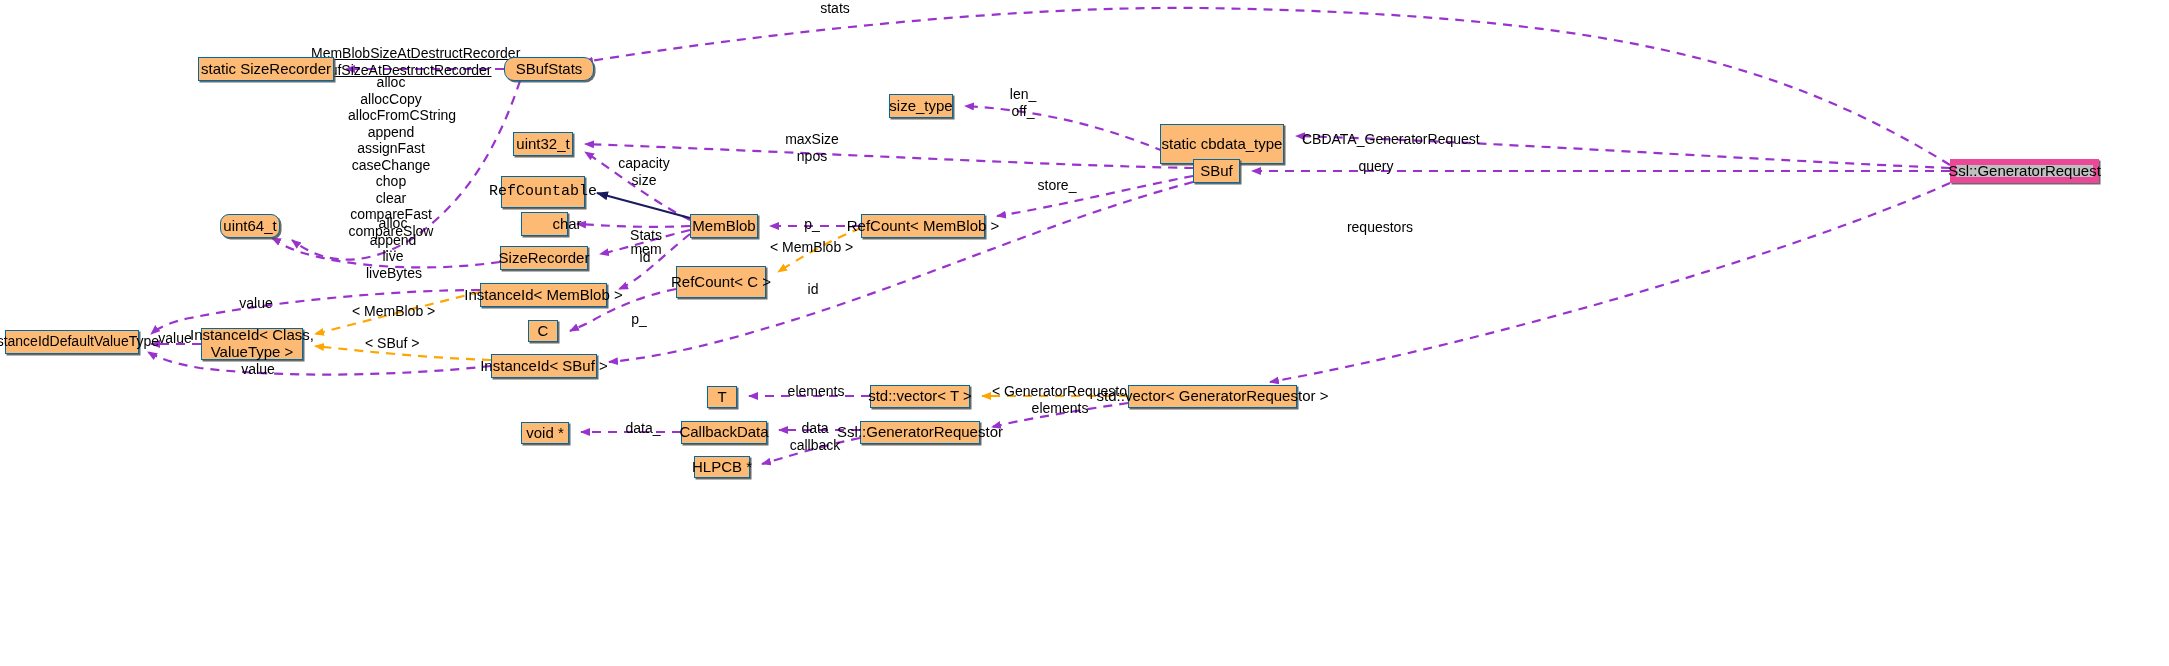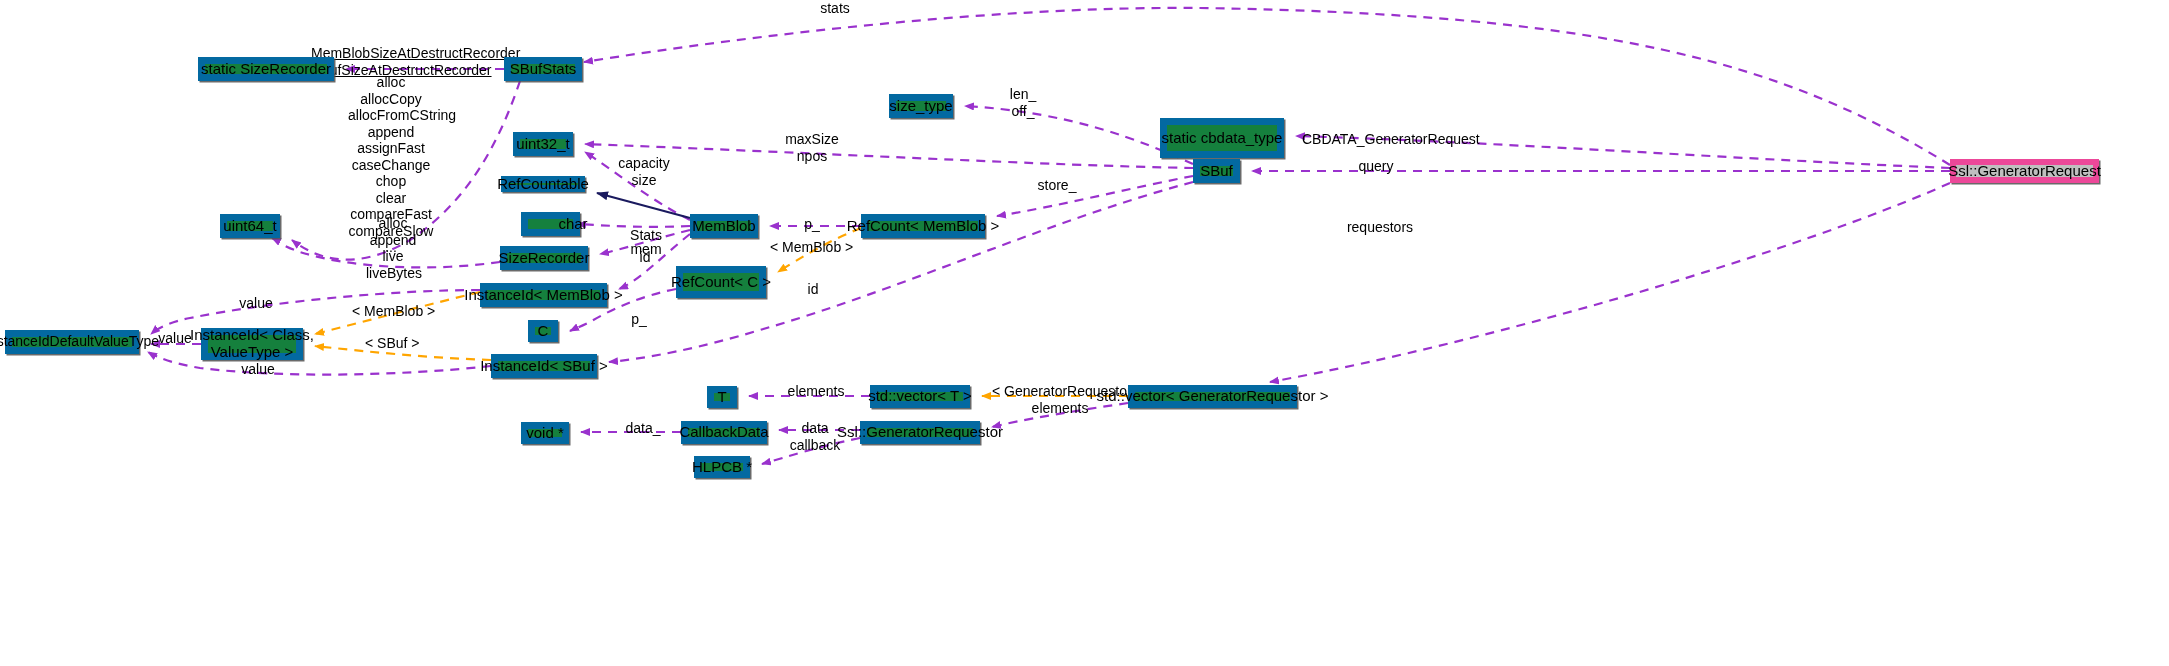--- a/index.html
+++ b/index.html
@@ -19,22 +19,22 @@
     position: absolute;
     left: 0;
     top: 0;
     width: 2169px;
     height: 666px;
     pointer-events: none;
   }
   .node {
     position: absolute;
     box-sizing: border-box;
-    border: 7px solid #0369a1;
-    background: #15803d;
+    border: 1px solid #0369a1;
+    background: #fdba74;
     color: #000000;
     font-size: 15px;
     line-height: 1.12;
     display: flex;
     align-items: center;
     justify-content: center;
     text-align: center;
     white-space: pre;
     box-shadow: 1.5px 1.5px 0 0 rgba(80,80,80,0.85);
     z-index: 3;
@@ -135,28 +135,28 @@
       <path d="M 1128,396 L 982,396" marker-end="url(#arrO)"></path>
     </g>
 
     <g stroke="#1a1a5e" stroke-width="2.2" fill="none">
 
       <path d="M 690,218 L 597,193" marker-end="url(#arrN)"></path>
     </g>
   </svg>
 
   <div class="node" style="left:198px;top:57px;width:136px;height:24px;">static SizeRecorder</div>
-  <div class="node" style="left:504px;top:57px;width:78px;height:24px;">SBufStats</div>
+  <div class="node" style="left:504px;top:57px;width:90px;height:24px;border-radius:10px;">SBufStats</div>
   <div class="node" style="left:889px;top:94px;width:64px;height:24px;">size_type</div>
-  <div class="node" style="left:1160px;top:118px;width:124px;height:40px;">static cbdata_type</div>
+  <div class="node" style="left:1160px;top:124px;width:124px;height:40px;">static cbdata_type</div>
   <div class="node highlight" style="left:1950px;top:159px;width:149px;height:24px;">Ssl::GeneratorRequest</div>
   <div class="node" style="left:513px;top:132px;width:60px;height:24px;">uint32_t</div>
   <div class="node" style="left:1193px;top:159px;width:47px;height:24px;">SBuf</div>
-  <div class="node" style="left:501px;top:176px;width:84px;height:16px;">RefCountable</div>
-  <div class="node" style="left:220px;top:214px;width:60px;height:24px;">uint64_t</div>
+  <div class="node" style="left:501px;top:176px;width:84px;height:32px;font-family:Liberation Mono, monospace;">RefCountable</div>
+  <div class="node" style="left:220px;top:214px;width:60px;height:24px;border-radius:9px;">uint64_t</div>
   <div class="node" style="left:521px;top:212px;width:44px;height:24px;padding-left:45px;">char</div>
   <div class="node" style="left:690px;top:214px;width:68px;height:24px;">MemBlob</div>
   <div class="node" style="left:861px;top:214px;width:124px;height:24px;">RefCount&lt; MemBlob &gt;</div>
   <div class="node" style="left:500px;top:246px;width:88px;height:24px;">SizeRecorder</div>
   <div class="node" style="left:676px;top:266px;width:90px;height:32px;text-align:right;">RefCount&lt; C &gt;</div>
   <div class="node" style="left:480px;top:283px;width:127px;height:24px;">InstanceId&lt; MemBlob &gt;</div>
   <div class="node" style="left:5px;top:330px;width:134px;height:24px;font-size:14px;">InstanceIdDefaultValueType</div>
   <div class="node" style="left:201px;top:328px;width:102px;height:32px;">InstanceId&lt; Class,
 ValueType &gt;</div>
   <div class="node" style="left:528px;top:320px;width:30px;height:22px;">C</div>

